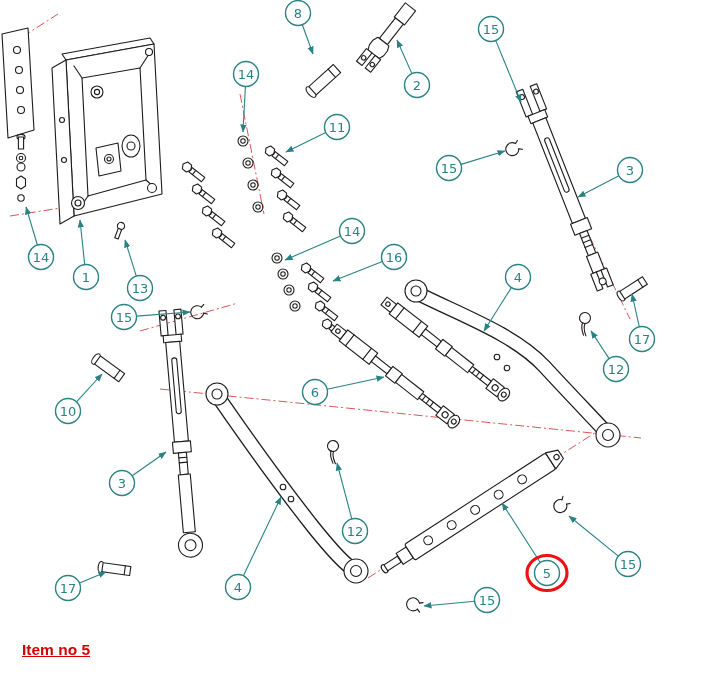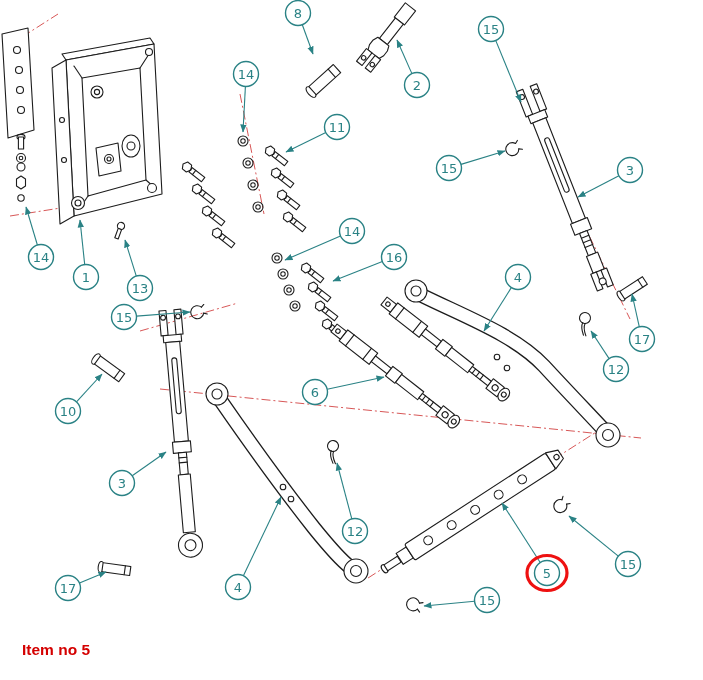--- a/index.html
+++ b/index.html
@@ -8,21 +8,21 @@
   #diagram{position:absolute;left:0;top:0;}
   #art{stroke:var(--lineart,#1c1c1c);stroke-width:1.1;fill:none;stroke-linejoin:round;stroke-linecap:round;}
   #art .fill{fill:#ffffff;}
   #centerlines line{stroke:var(--centerline,#d24444);stroke-width:0.9;stroke-dasharray:9 3 2 3;fill:none;}
   #leaders line{stroke:var(--balloon,#2a8285);stroke-width:1.1;}
   #balloons circle.balloon{fill:#fff;stroke:var(--balloon,#2a8285);stroke-width:1.4;}
   #balloons text{fill:var(--balloon,#2a8285);font-size:13px;text-anchor:middle;
                  font-family:"DejaVu Sans",sans-serif;}
   .highlight-ring{fill:none;stroke:var(--highlight,#ee1111);stroke-width:3.2;}
   .caption{position:absolute;left:22px;top:641px;color:var(--caption,#d40000);
-           font-weight:bold;font-size:15.5px;font-family:"Liberation Sans","DejaVu Sans",sans-serif;}
+           font-weight:bold;font-size:15.5px;font-family:"Liberation Sans","DejaVu Sans",sans-serif;text-decoration:underline;}
 </style>
 </head>
 <body>
 
 <div class="stage">
 <svg id="diagram" viewBox="0 0 703 680" width="703" height="680">
   <defs>
     <marker id="arrow" markerWidth="9" markerHeight="8" refX="7.5" refY="4" orient="auto" markerUnits="userSpaceOnUse">
       <path d="M0,0.8 L8,4 L0,7.2 Z" style="fill:var(--balloon,#2a8285)"></path>
     </marker>

